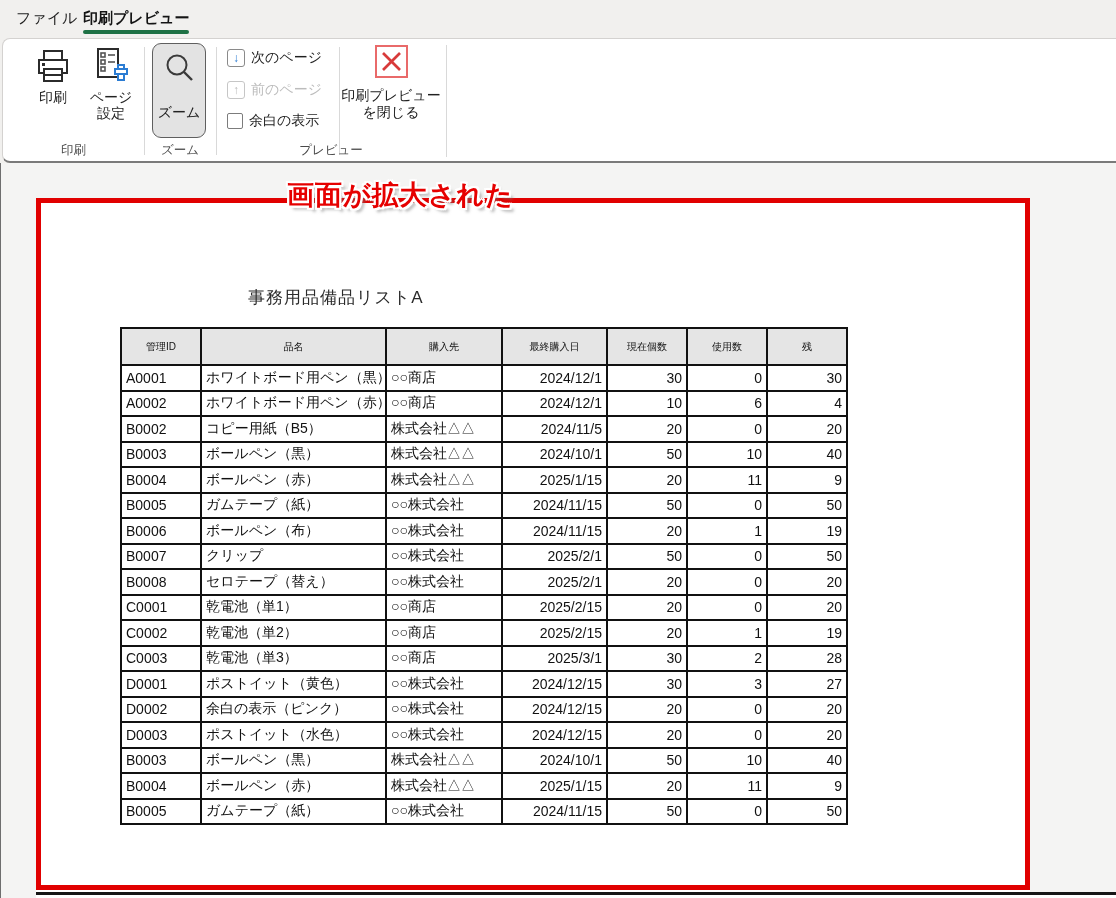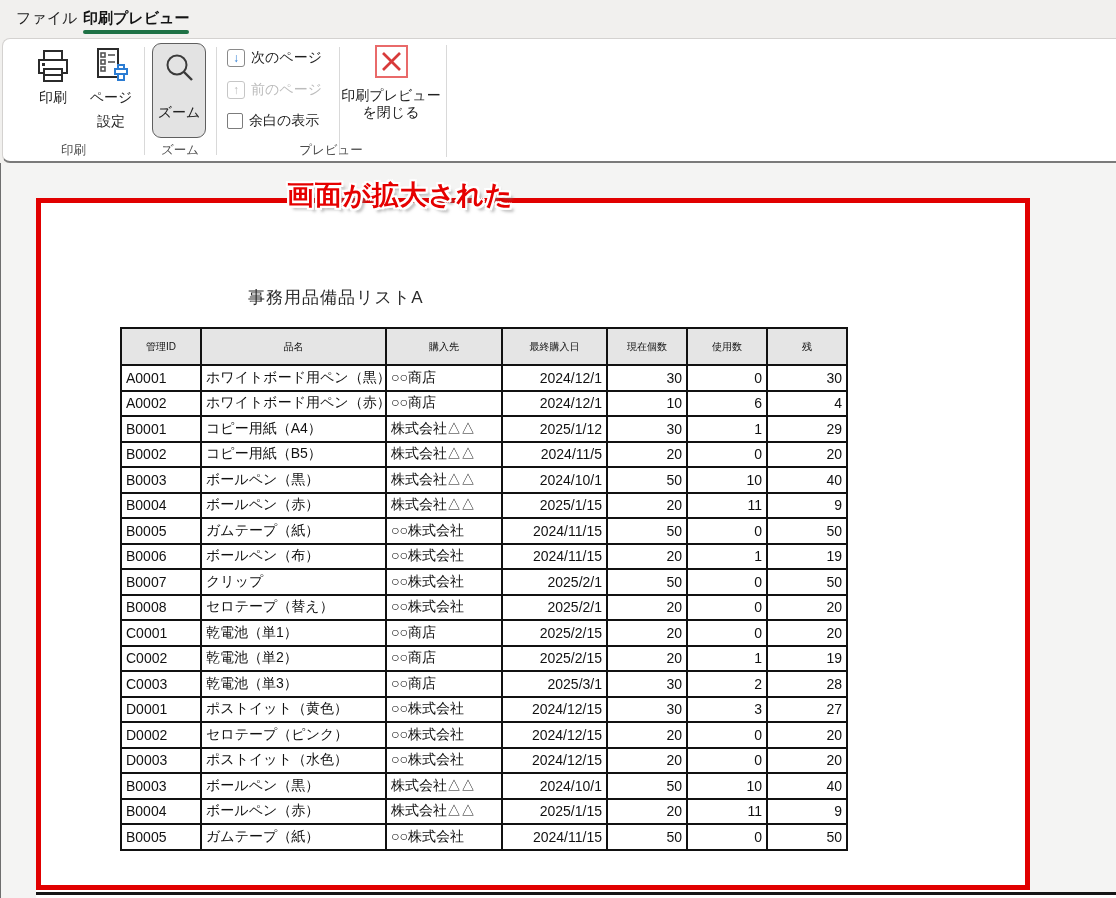--- a/index.html
+++ b/index.html
@@ -118,21 +118,21 @@
           <line x1="17" y1="8" x2="24" y2="8" stroke="#555" stroke-width="1.6"></line>
           <rect x="10" y="13" width="4" height="4" fill="none" stroke="#555" stroke-width="1.6"></rect>
           <line x1="17" y1="15" x2="24" y2="15" stroke="#555" stroke-width="1.6"></line>
           <rect x="10" y="20" width="4" height="4" fill="none" stroke="#555" stroke-width="1.6"></rect>
           <rect x="24" y="22" width="12" height="5" fill="#fff" stroke="#2b7cd3" stroke-width="2"></rect>
           <rect x="27" y="18" width="6" height="4" fill="#fff" stroke="#2b7cd3" stroke-width="2"></rect>
           <rect x="27" y="27" width="6" height="6" fill="#fff" stroke="#2b7cd3" stroke-width="2"></rect>
         </svg>
       </span>
       <span class="lbl">ページ</span>
-      <span class="lbl" style="margin-top:8px">設定</span>
+      <span class="lbl" style="margin-top:0">設定</span>
     </div>
 
     <div class="vsep" style="left:141px"></div>
 
     <div class="zoombtn">
       <span>
         <svg width="34" height="34" viewBox="0 0 34 34">
           <circle cx="15" cy="13" r="9.5" fill="none" stroke="#3a3a3a" stroke-width="2"></circle>
           <line x1="22" y1="20" x2="30" y2="28" stroke="#3a3a3a" stroke-width="2.4"></line>
         </svg>
@@ -215,29 +215,20 @@
             <tr>
               <td class="al">A0002</td>
               <td class="al">ホワイトボード用ペン（赤）</td>
               <td class="al">○○商店</td>
               <td class="ar date">2024/12/1</td>
               <td class="ar num">10</td>
               <td class="ar num">6</td>
               <td class="ar num">4</td>
             </tr>
             <tr>
-              <td class="al">B0001</td>
-              <td class="al">コピー用紙（A4）</td>
-              <td class="al">株式会社△△</td>
-              <td class="ar date">2025/1/12</td>
-              <td class="ar num">30</td>
-              <td class="ar num">1</td>
-              <td class="ar num">29</td>
-            </tr>
-            <tr>
               <td class="al">B0002</td>
               <td class="al">コピー用紙（B5）</td>
               <td class="al">株式会社△△</td>
               <td class="ar date">2024/11/5</td>
               <td class="ar num">20</td>
               <td class="ar num">0</td>
               <td class="ar num">20</td>
             </tr>
             <tr>
               <td class="al">B0003</td>
@@ -324,21 +315,21 @@
               <td class="al">D0001</td>
               <td class="al">ポストイット（黄色）</td>
               <td class="al">○○株式会社</td>
               <td class="ar date">2024/12/15</td>
               <td class="ar num">30</td>
               <td class="ar num">3</td>
               <td class="ar num">27</td>
             </tr>
             <tr>
               <td class="al">D0002</td>
-              <td class="al">セロテープ（ピンク）</td>
+              <td class="al">余白の表示（ピンク）</td>
               <td class="al">○○株式会社</td>
               <td class="ar date">2024/12/15</td>
               <td class="ar num">20</td>
               <td class="ar num">0</td>
               <td class="ar num">20</td>
             </tr>
             <tr>
               <td class="al">D0003</td>
               <td class="al">ポストイット（水色）</td>
               <td class="al">○○株式会社</td>

